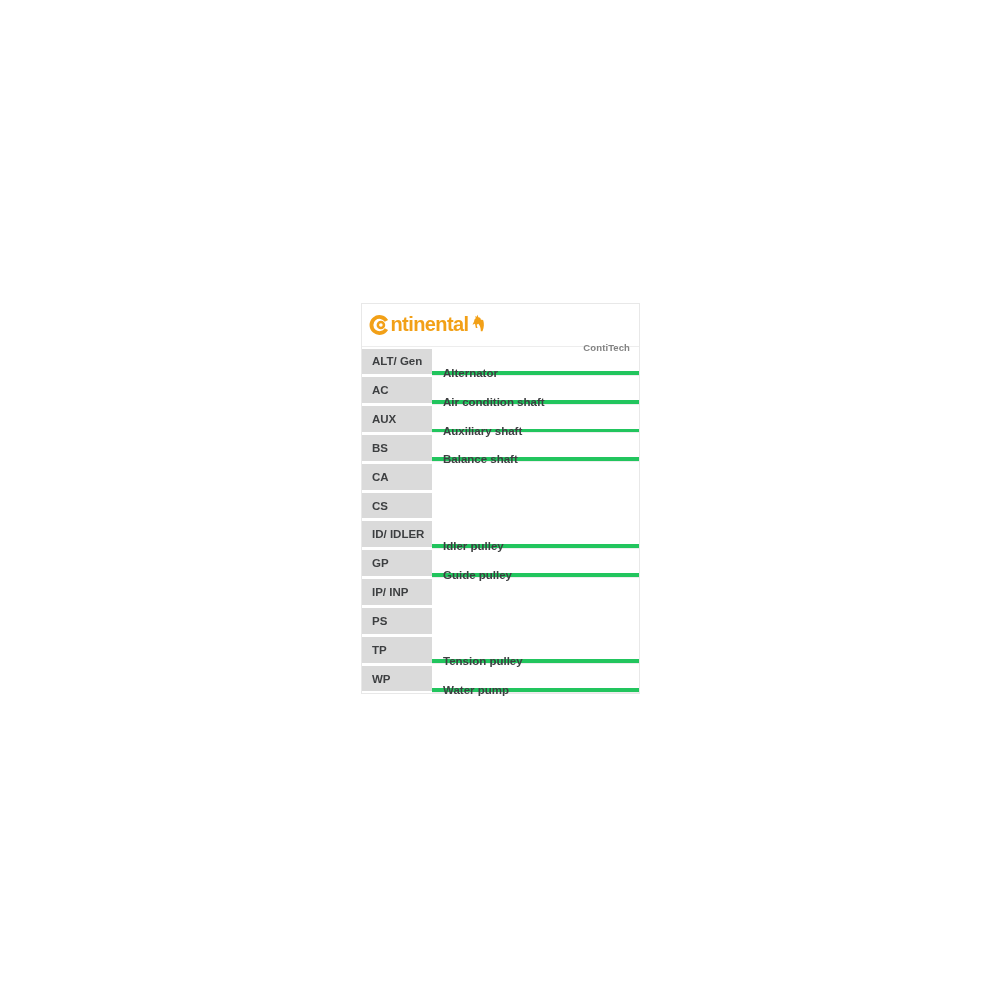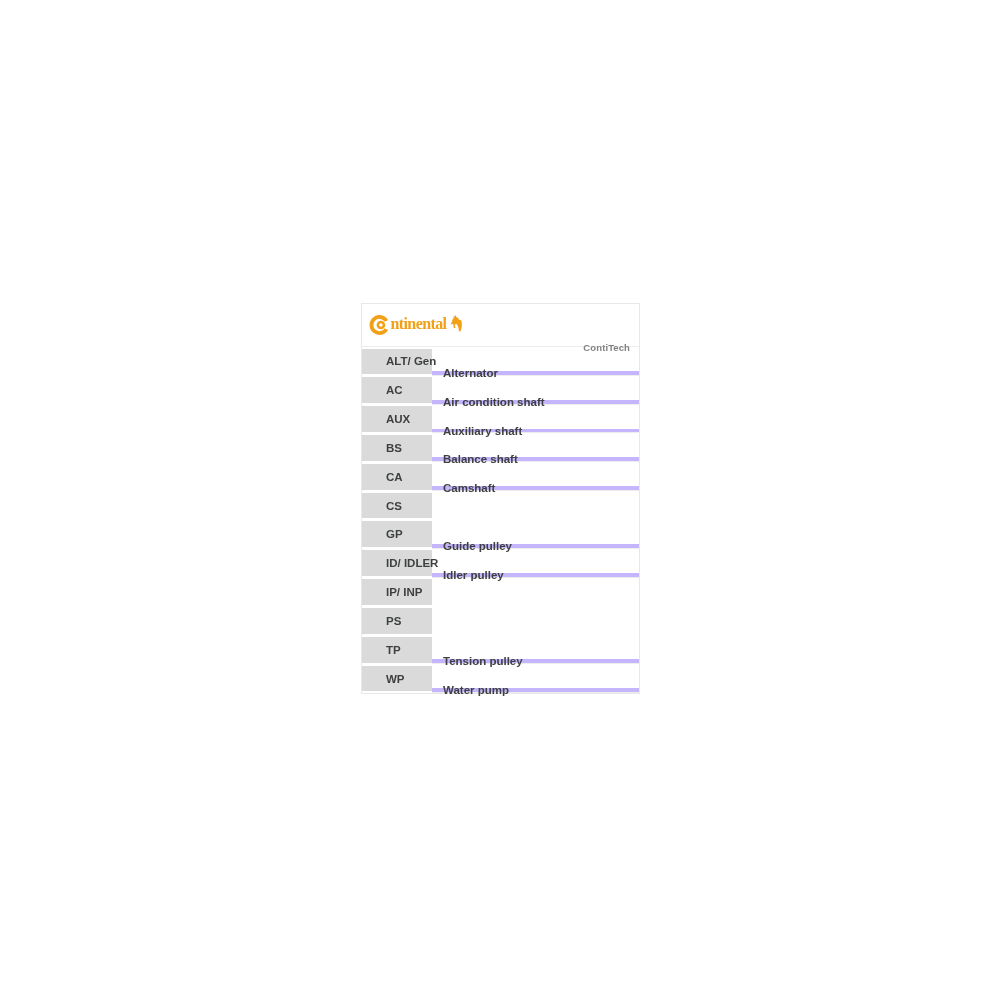--- a/index.html
+++ b/index.html
@@ -37,23 +37,23 @@
   .logo {
     display: flex;
     align-items: center;
     color: var(--brand-orange, #F2A017);
   }
   .logo-ring {
     display: block;
     margin-right: 0.5px;
   }
   .logo-text {
-    font-family: Liberation Serif, serif;
+    font-family: Liberation Sans, sans-serif;
     font-weight: bold;
-    font-size: 16px;
+    font-size: 20px;
     letter-spacing: -0.6px;
     line-height: 1;
     position: relative;
     top: -1px;
   }
   .logo-horse {
     display: block;
     margin-left: 2px;
     position: relative;
     top: -2px;
@@ -75,34 +75,34 @@
     display: flex;
     min-height: 0;
   }
   .cell-abbr {
     width: 70px;
     box-sizing: border-box;
     background: var(--abbr-cell-bg, #dadada);
     margin: 1.5px 0;
     display: flex;
     align-items: center;
-    padding-left: 24px;
+    padding-left: 10px;
     font-size: 11.5px;
     font-weight: bold;
     color: var(--text, #3d3f41);
     white-space: nowrap;
   }
   .cell-desc {
     flex: 1;
     box-sizing: border-box;
     display: flex;
     align-items: center;
     padding-left: 11px;
     border-bottom: 1px solid var(--row-line, #ededed);
-    background: #c4b5fd;
+    background: #22c55e;
     font-size: 11.5px;
     font-weight: bold;
     color: var(--text, #3d3f41);
     white-space: nowrap;
     margin-top: 24px;
   }
 </style>
 </head>
 <body>
 
@@ -139,36 +139,35 @@
     <div class="cell-desc">Auxiliary shaft</div>
   </div>
 
   <div class="row">
     <div class="cell-abbr">BS</div>
     <div class="cell-desc">Balance shaft</div>
   </div>
 
   <div class="row">
     <div class="cell-abbr">CA</div>
-    <div class="cell-desc">Camshaft</div>
   </div>
 
   <div class="row">
     <div class="cell-abbr">CS</div>
   </div>
 
 
   <div class="row">
-    <div class="cell-abbr">GP</div>
-    <div class="cell-desc">Guide pulley</div>
+    <div class="cell-abbr">ID/ IDLER</div>
+    <div class="cell-desc">Idler pulley</div>
   </div>
 
   <div class="row">
-    <div class="cell-abbr">ID/ IDLER</div>
-    <div class="cell-desc">Idler pulley</div>
+    <div class="cell-abbr">GP</div>
+    <div class="cell-desc">Guide pulley</div>
   </div>
 
   <div class="row">
     <div class="cell-abbr">IP/ INP</div>
   </div>
 
 
   <div class="row">
     <div class="cell-abbr">PS</div>
   </div>

